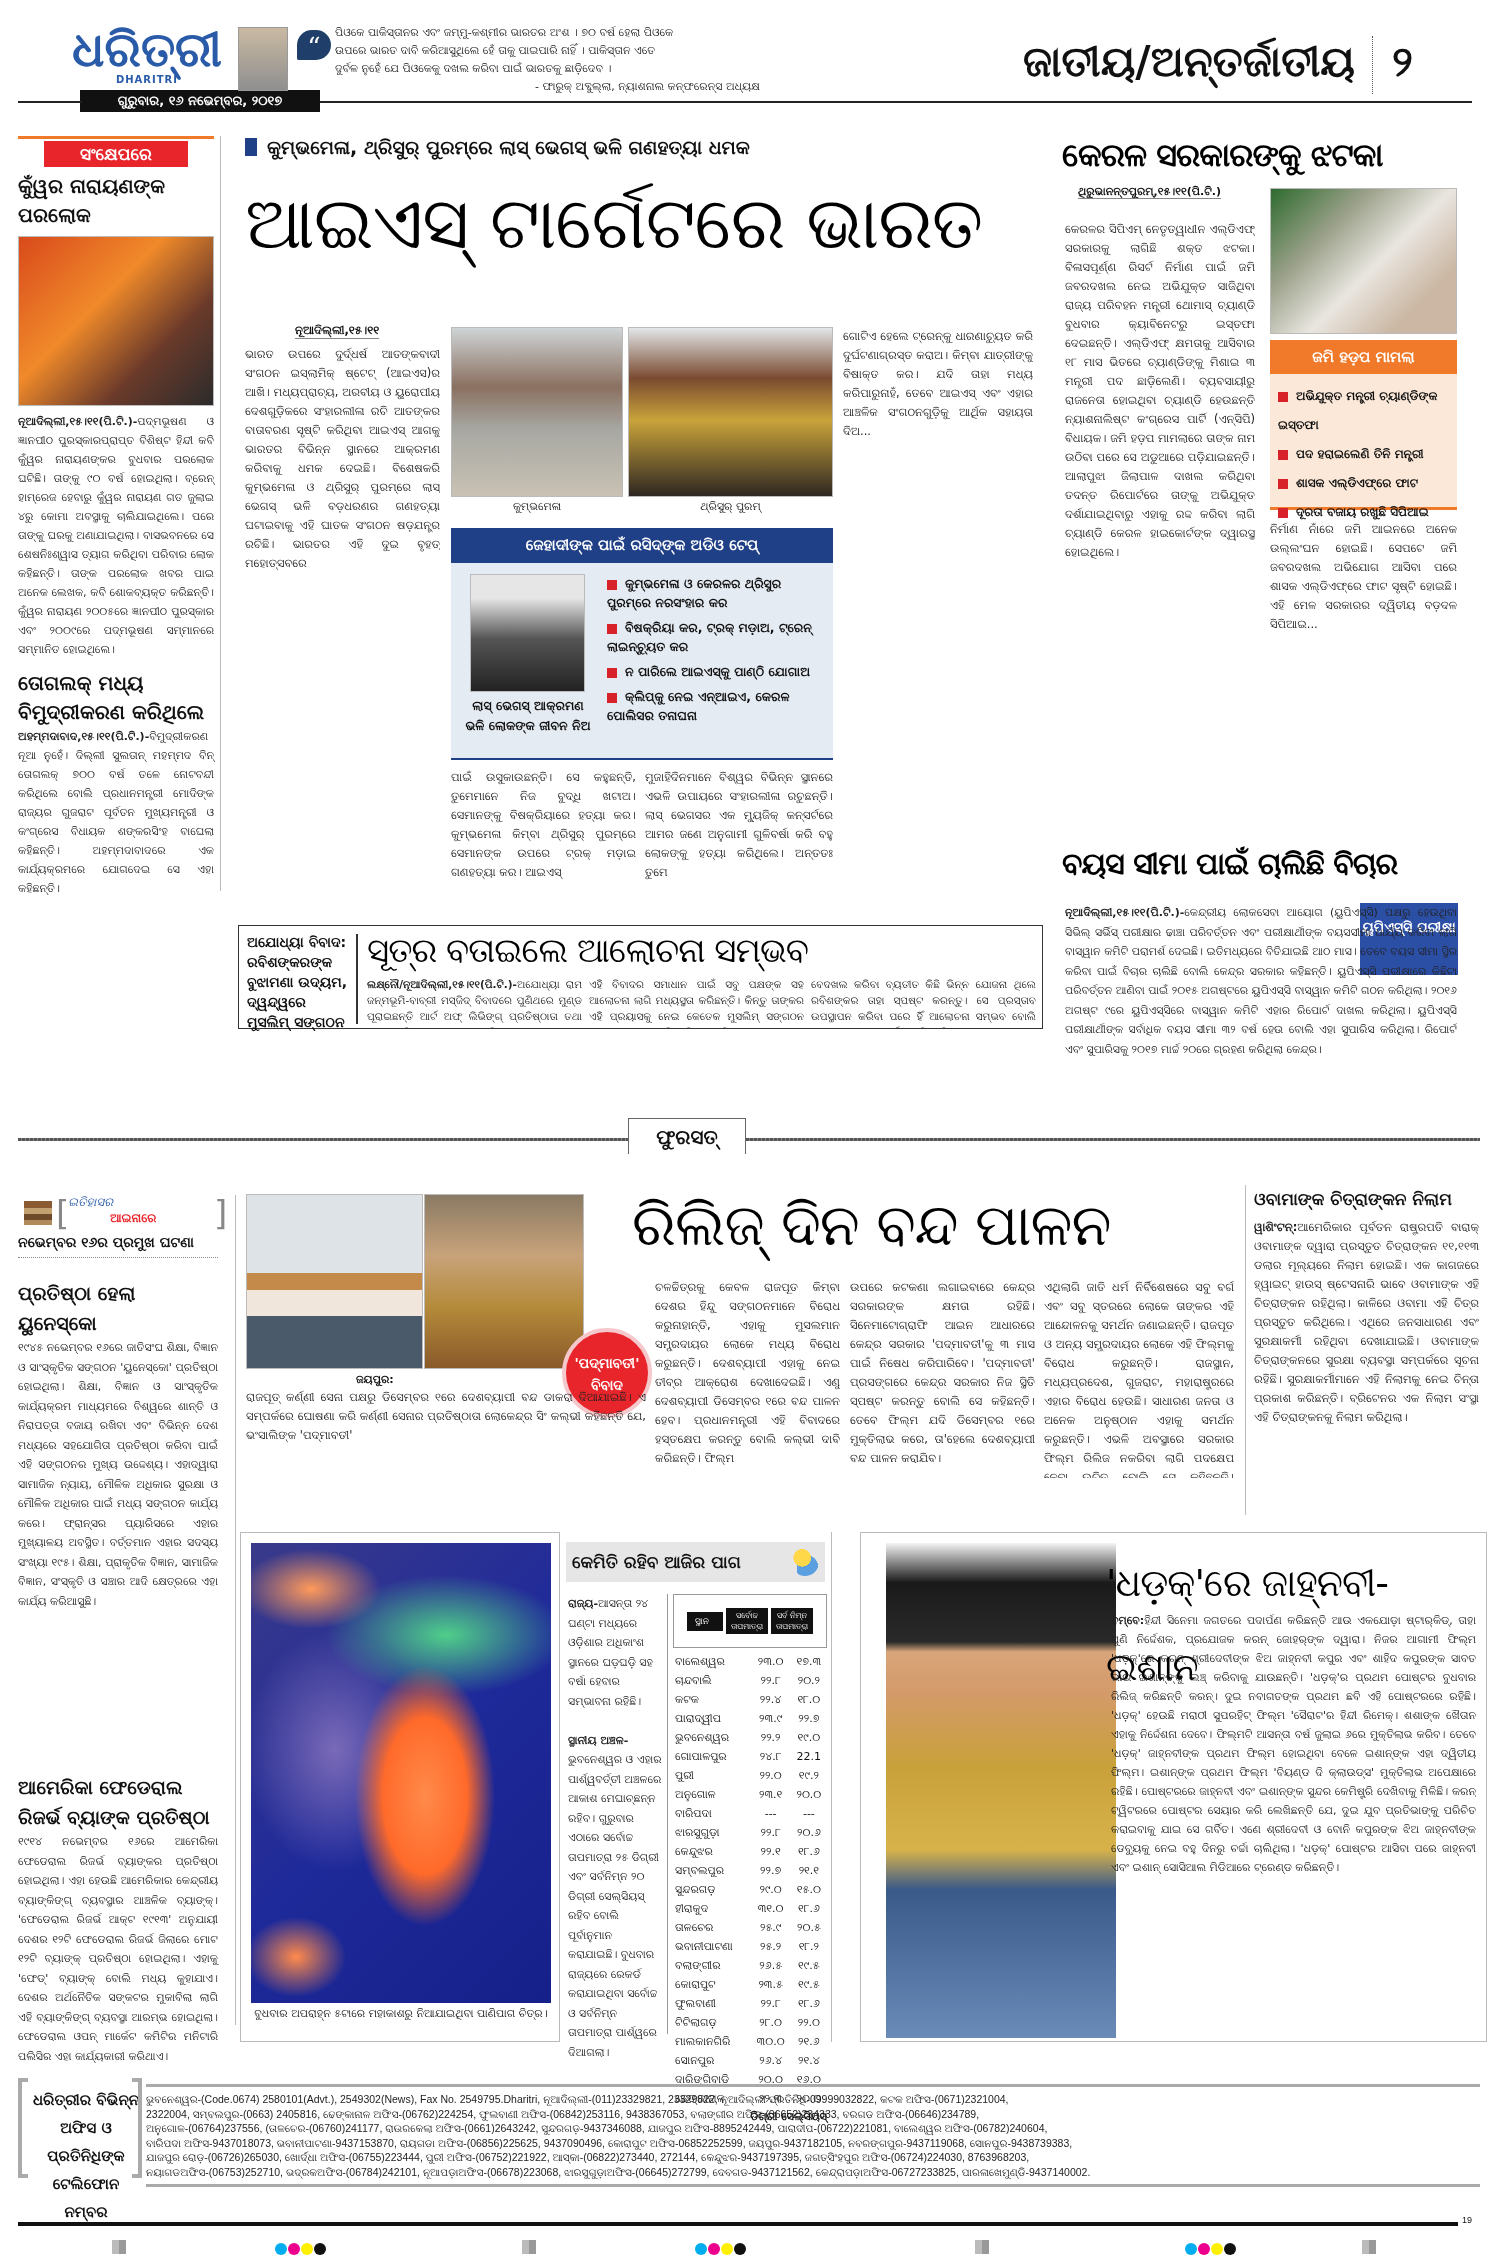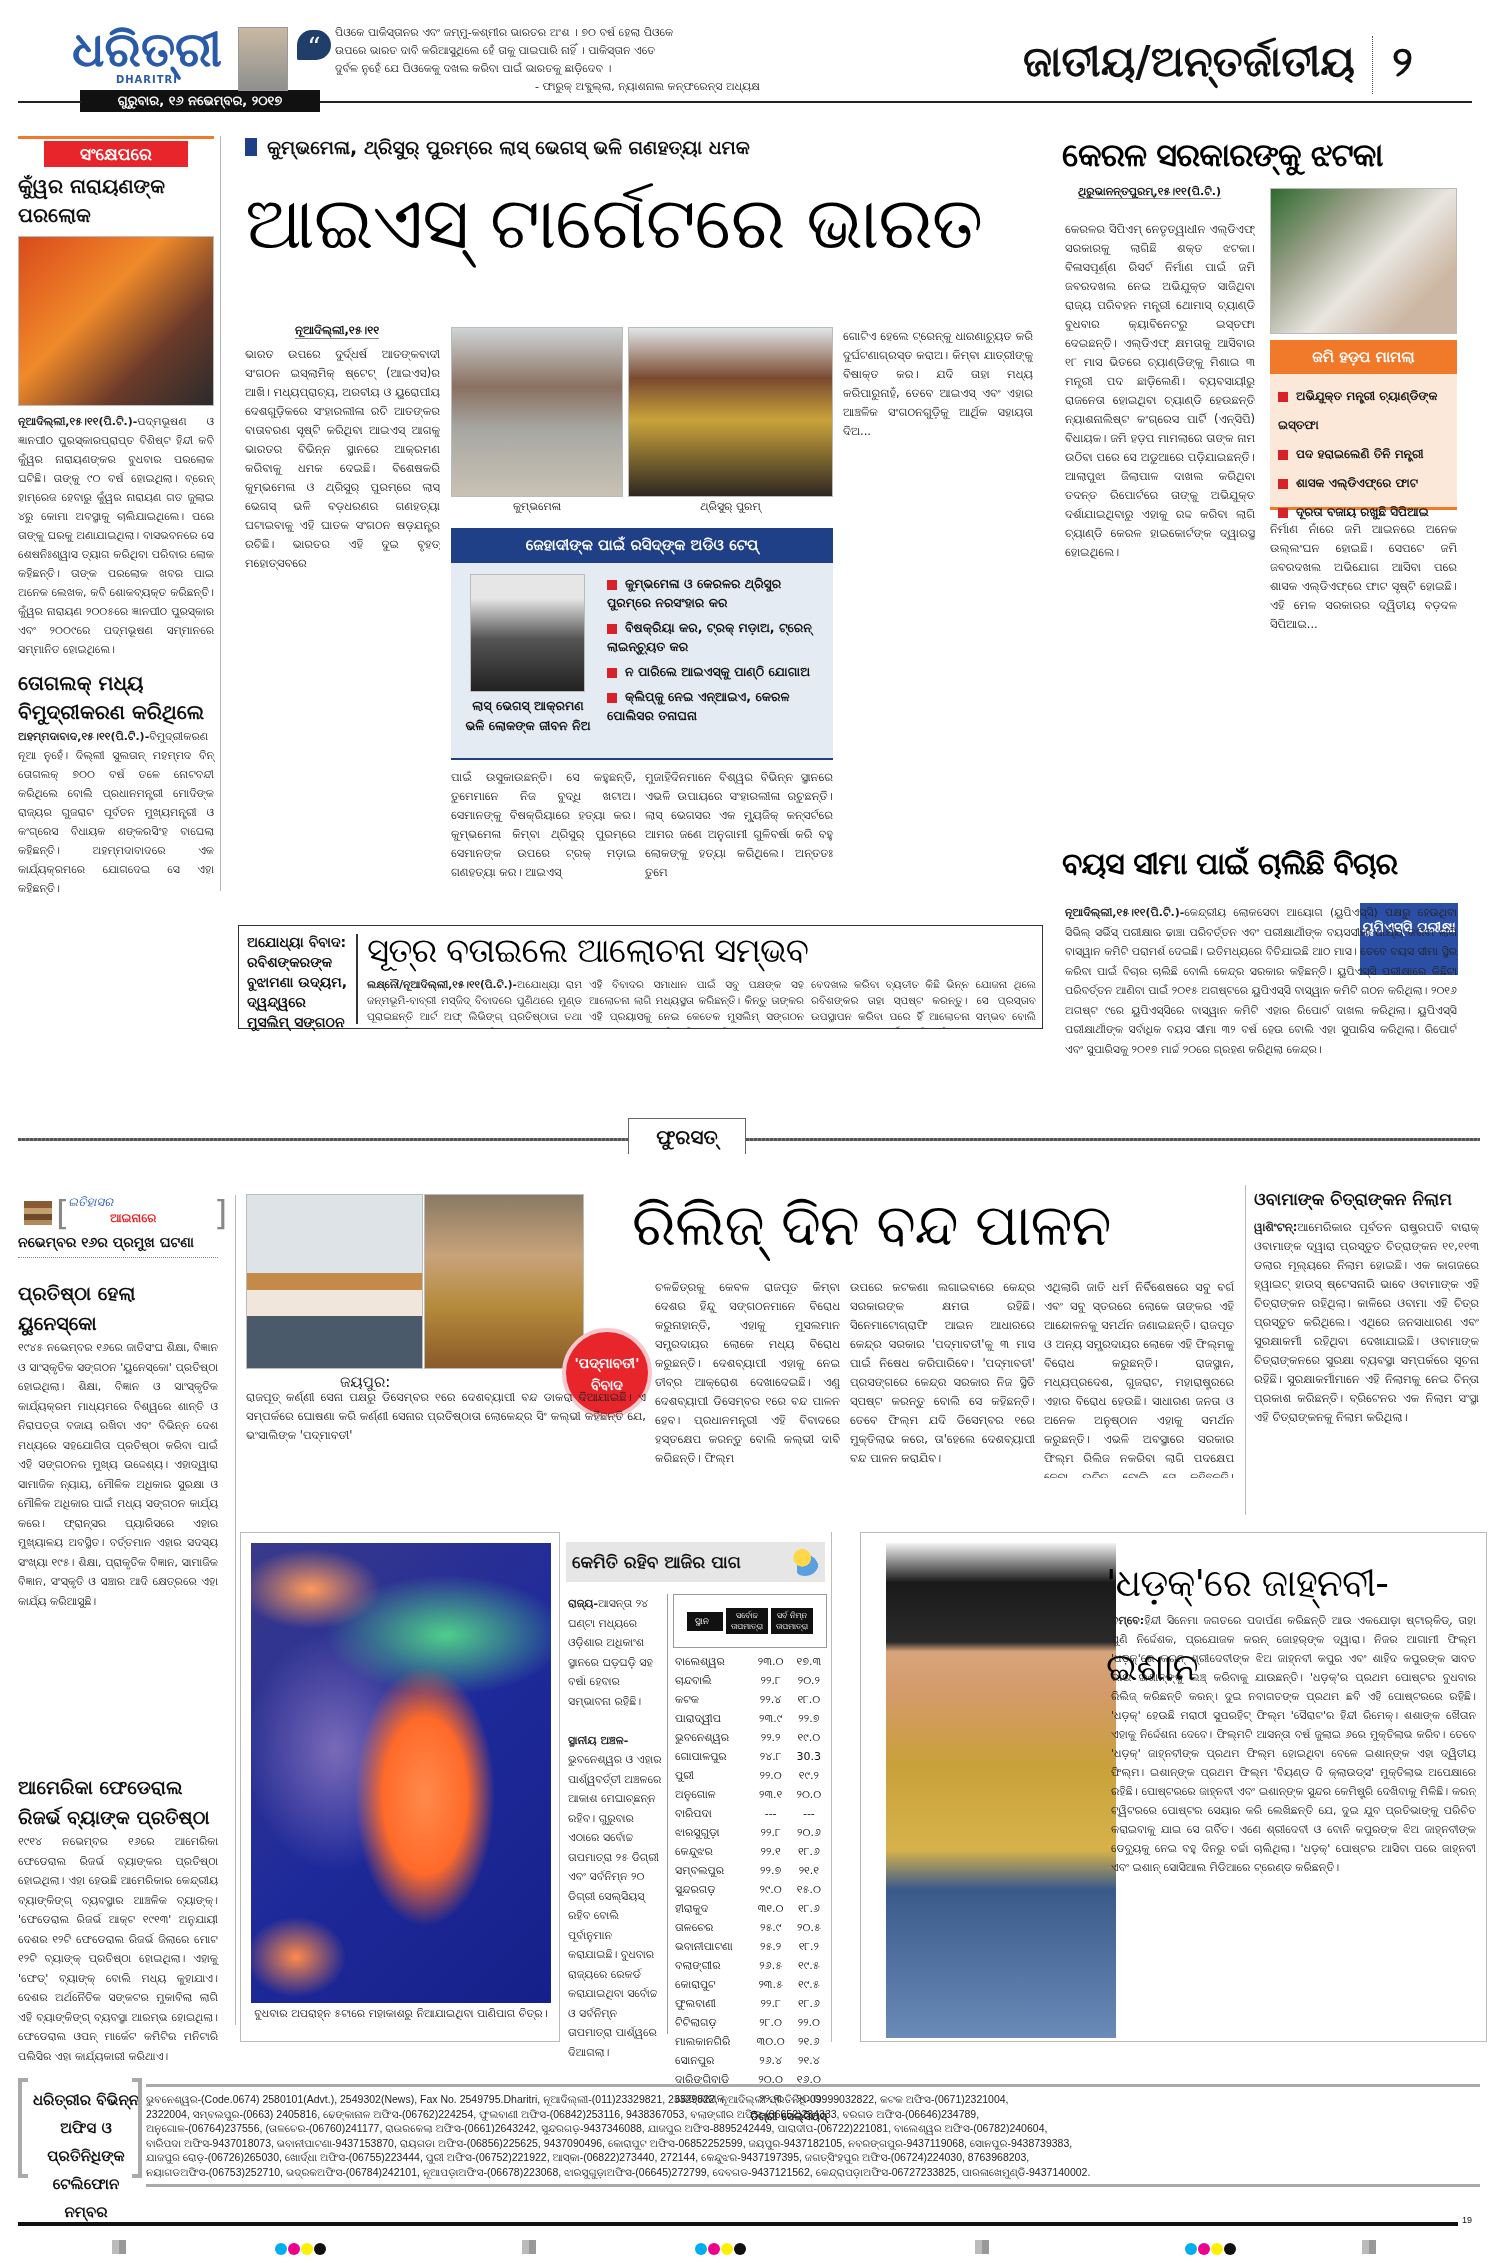--- a/index.html
+++ b/index.html
@@ -136,21 +136,21 @@
 </div>
 <div class="abs" style="left:235px;top:1195px;height:830px;border-left:1px solid #bbb"></div>
 
 <div class="abs photo" style="left:246px;top:1194px;width:177px;height:175px;background:linear-gradient(#dde3e6 0 45%,#c48a4a 45% 55%,#f0e6dc 55% 70%,#4a5a6a 70%)"></div>
 <div class="abs photo" style="left:424px;top:1194px;width:160px;height:175px;background:linear-gradient(#8a7a64 0,#c8a37a 35%,#b48a3a 65%,#8a5a2a 100%)"></div>
 <div class="abs" style="left:562px;top:1328px;width:90px;height:90px;border-radius:50%;background:#e8252b;border:4px solid #f5c9cc;color:#fff;font-weight:700;font-size:14px;line-height:22px;text-align:center;padding-top:20px">'ପଦ୍ମାବତୀ' ବିବାଦ</div>
 <div class="abs hl-big" style="left:632px;top:1185px;width:615px;font-size:58px;line-height:80px">ରିଲିଜ୍ ଦିନ ବନ୍ଦ ପାଳନ</div>
 <div class="col txt" style="left:655px;top:1278px;width:185px;height:300px;text-indent:0">ଚଳଚ୍ଚିତ୍ରକୁ କେବଳ ରାଜପୂତ କିମ୍ବା ଦେଶର ହିନ୍ଦୁ ସଙ୍ଗଠନମାନେ ବିରୋଧ କରୁନାହାନ୍ତି, ଏହାକୁ ମୁସଲମାନ ସମ୍ପ୍ରଦାୟର ଲୋକେ ମଧ୍ୟ ବିରୋଧ କରୁଛନ୍ତି। ଦେଶବ୍ୟାପୀ ଏହାକୁ ନେଇ ତୀବ୍ର ଆକ୍ରୋଶ ଦେଖାଦେଇଛି। ଏଣୁ ଦେଶବ୍ୟାପୀ ଡିସେମ୍ବର ୧ରେ ବନ୍ଦ ପାଳନ ହେବ। ପ୍ରଧାନମନ୍ତ୍ରୀ ଏହି ବିବାଦରେ ହସ୍ତକ୍ଷେପ କରନ୍ତୁ ବୋଲି କଲ୍‌ଭୀ ଦାବି କରିଛନ୍ତି। ଫିଲ୍ମ</div>
 <div class="col txt" style="left:850px;top:1278px;width:185px;height:200px">ଉପରେ କଟକଣା ଲଗାଇବାରେ କେନ୍ଦ୍ର ସରକାରଙ୍କ କ୍ଷମତା ରହିଛି। ସିନେମାଟୋଗ୍ରାଫି ଆଇନ ଆଧାରରେ କେନ୍ଦ୍ର ସରକାର 'ପଦ୍ମାବତୀ'କୁ ୩ ମାସ ପାଇଁ ନିଷେଧ କରିପାରିବେ। 'ପଦ୍ମାବତୀ' ପ୍ରସଙ୍ଗରେ କେନ୍ଦ୍ର ସରକାର ନିଜ ସ୍ଥିତି ସ୍ପଷ୍ଟ କରନ୍ତୁ ବୋଲି ସେ କହିଛନ୍ତି। ତେବେ ଫିଲ୍ମ ଯଦି ଡିସେମ୍ବର ୧ରେ ମୁକ୍ତିଲାଭ କରେ, ତା'ହେଲେ ଦେଶବ୍ୟାପୀ ବନ୍ଦ ପାଳନ କରାଯିବ।</div>
 <div class="col txt" style="left:1044px;top:1278px;width:190px;height:200px">ଏଥିଲାଗି ଜାତି ଧର୍ମ ନିର୍ବିଶେଷରେ ସବୁ ବର୍ଗ ଏବଂ ସବୁ ସ୍ତରରେ ଲୋକେ ତାଙ୍କର ଏହି ଆନ୍ଦୋଳନକୁ ସମର୍ଥନ ଜଣାଇଛନ୍ତି। ରାଜପୂତ ଓ ଅନ୍ୟ ସମ୍ପ୍ରଦାୟର ଲୋକେ ଏହି ଫିଲ୍ମକୁ ବିରୋଧ କରୁଛନ୍ତି। ରାଜସ୍ଥାନ, ମଧ୍ୟପ୍ରଦେଶ, ଗୁଜରାଟ, ମହାରାଷ୍ଟ୍ରରେ ଏହାର ବିରୋଧ ହେଉଛି। ସାଧାରଣ ଜନତା ଓ ଅନେକ ଅନୁଷ୍ଠାନ ଏହାକୁ ସମର୍ଥନ କରୁଛନ୍ତି। ଏଭଳି ଅବସ୍ଥାରେ ସରକାର ଫିଲ୍ମ ରିଲିଜ ନକରିବା ଲାଗି ପଦକ୍ଷେପ ନେବା ଉଚିତ ବୋଲି ସେ କହିଛନ୍ତି। ଅଭିନେତ୍ରୀ ଦୀପିକା ପାଦୁକୋନଙ୍କ ମନ୍ତବ୍ୟ ଉପରେ ମଧ୍ୟ ଆପତ୍ତି ପ୍ରକାଶ ପାଇଛି।</div>
-<div class="abs" style="left:340px;top:1373px;font-size:15px;font-weight:400">ଜୟପୁର:</div>
+<div class="abs" style="left:356px;top:1373px;font-size:11px;font-weight:700">ଜୟପୁର:</div>
 <div class="col txt" style="left:246px;top:1388px;width:400px;height:100px">ରାଜପୂତ୍ କର୍ଣ୍ଣୀ ସେନା ପକ୍ଷରୁ ଡିସେମ୍ବର ୧ରେ ଦେଶବ୍ୟାପୀ ବନ୍ଦ ଡାକରା ଦିଆଯାଇଛି। ଏ ସମ୍ପର୍କରେ ଘୋଷଣା କରି କର୍ଣ୍ଣୀ ସେନାର ପ୍ରତିଷ୍ଠାତା ଲୋକେନ୍ଦ୍ର ସିଂ କଲ୍‌ଭୀ କହିଛନ୍ତି ଯେ, ଭଂସାଲିଙ୍କ 'ପଦ୍ମାବତୀ'</div>
 
 <div class="abs" style="left:1254px;top:1185px;width:230px;font-size:17px;line-height:28px;font-weight:700">ଓବାମାଙ୍କ ଚିତ୍ରାଙ୍କନ ନିଲାମ</div>
 <div class="col txt" style="left:1254px;top:1218px;width:225px;height:290px">
   <span style="font-weight:700">ୱାଶିଂଟନ୍:</span><span>ଆମେରିକାର ପୂର୍ବତନ ରାଷ୍ଟ୍ରପତି ବାରାକ୍ ଓବାମାଙ୍କ ଦ୍ୱାରା ପ୍ରସ୍ତୁତ ଚିତ୍ରାଙ୍କନ ୧୧,୧୧୩ ଡଲାର ମୂଲ୍ୟରେ ନିଲାମ ହୋଇଛି। ଏକ କାଗଜରେ ହ୍ୱାଇଟ୍ ହାଉସ୍ ଷ୍ଟେସନାରି ଭାବେ ଓବାମାଙ୍କ ଏହି ଚିତ୍ରାଙ୍କନ ରହିଥିଲା। କାଳିରେ ଓବାମା ଏହି ଚିତ୍ର ପ୍ରସ୍ତୁତ କରିଥିଲେ। ଏଥିରେ ଜନସାଧାରଣ ଏବଂ ସୁରକ୍ଷାକର୍ମୀ ରହିଥିବା ଦେଖାଯାଇଛି। ଓବାମାଙ୍କ ଚିତ୍ରାଙ୍କନରେ ସୁରକ୍ଷା ବ୍ୟବସ୍ଥା ସମ୍ପର୍କରେ ସୂଚନା ରହିଛି। ସୁରକ୍ଷାକର୍ମୀମାନେ ଏହି ନିଲାମକୁ ନେଇ ଚିନ୍ତା ପ୍ରକାଶ କରିଛନ୍ତି। ବ୍ରିଟେନର ଏକ ନିଲାମ ସଂସ୍ଥା ଏହି ଚିତ୍ରାଙ୍କନକୁ ନିଲାମ କରିଥିଲା।</span>
 </div>
 <div class="abs" style="left:1245px;top:1185px;height:330px;border-left:1px solid #bbb"></div>
 
 <div class="abs" style="left:240px;top:1532px;width:320px;height:510px;border:1px solid #bbb">
   <div style="position:absolute;left:10px;top:10px;width:300px;height:460px;background:
@@ -202,21 +202,21 @@
             <td class="n">୨୨.୭</td>
           </tr>
           <tr>
             <td>ଭୁବନେଶ୍ୱର</td>
             <td class="n">୨୨.୨</td>
             <td class="n">୧୯.୦</td>
           </tr>
           <tr>
             <td>ଗୋପାଳପୁର</td>
             <td class="n">୨୪.୮</td>
-            <td class="n">30.3</td>
+            <td class="n">22.1</td>
           </tr>
           <tr>
             <td>ପୁରୀ</td>
             <td class="n">୨୨.୦</td>
             <td class="n">୧୯.୨</td>
           </tr>
           <tr>
             <td>ଅନୁଗୋଳ</td>
             <td class="n">୨୩.୧</td>
             <td class="n">୨୦.୦</td>

